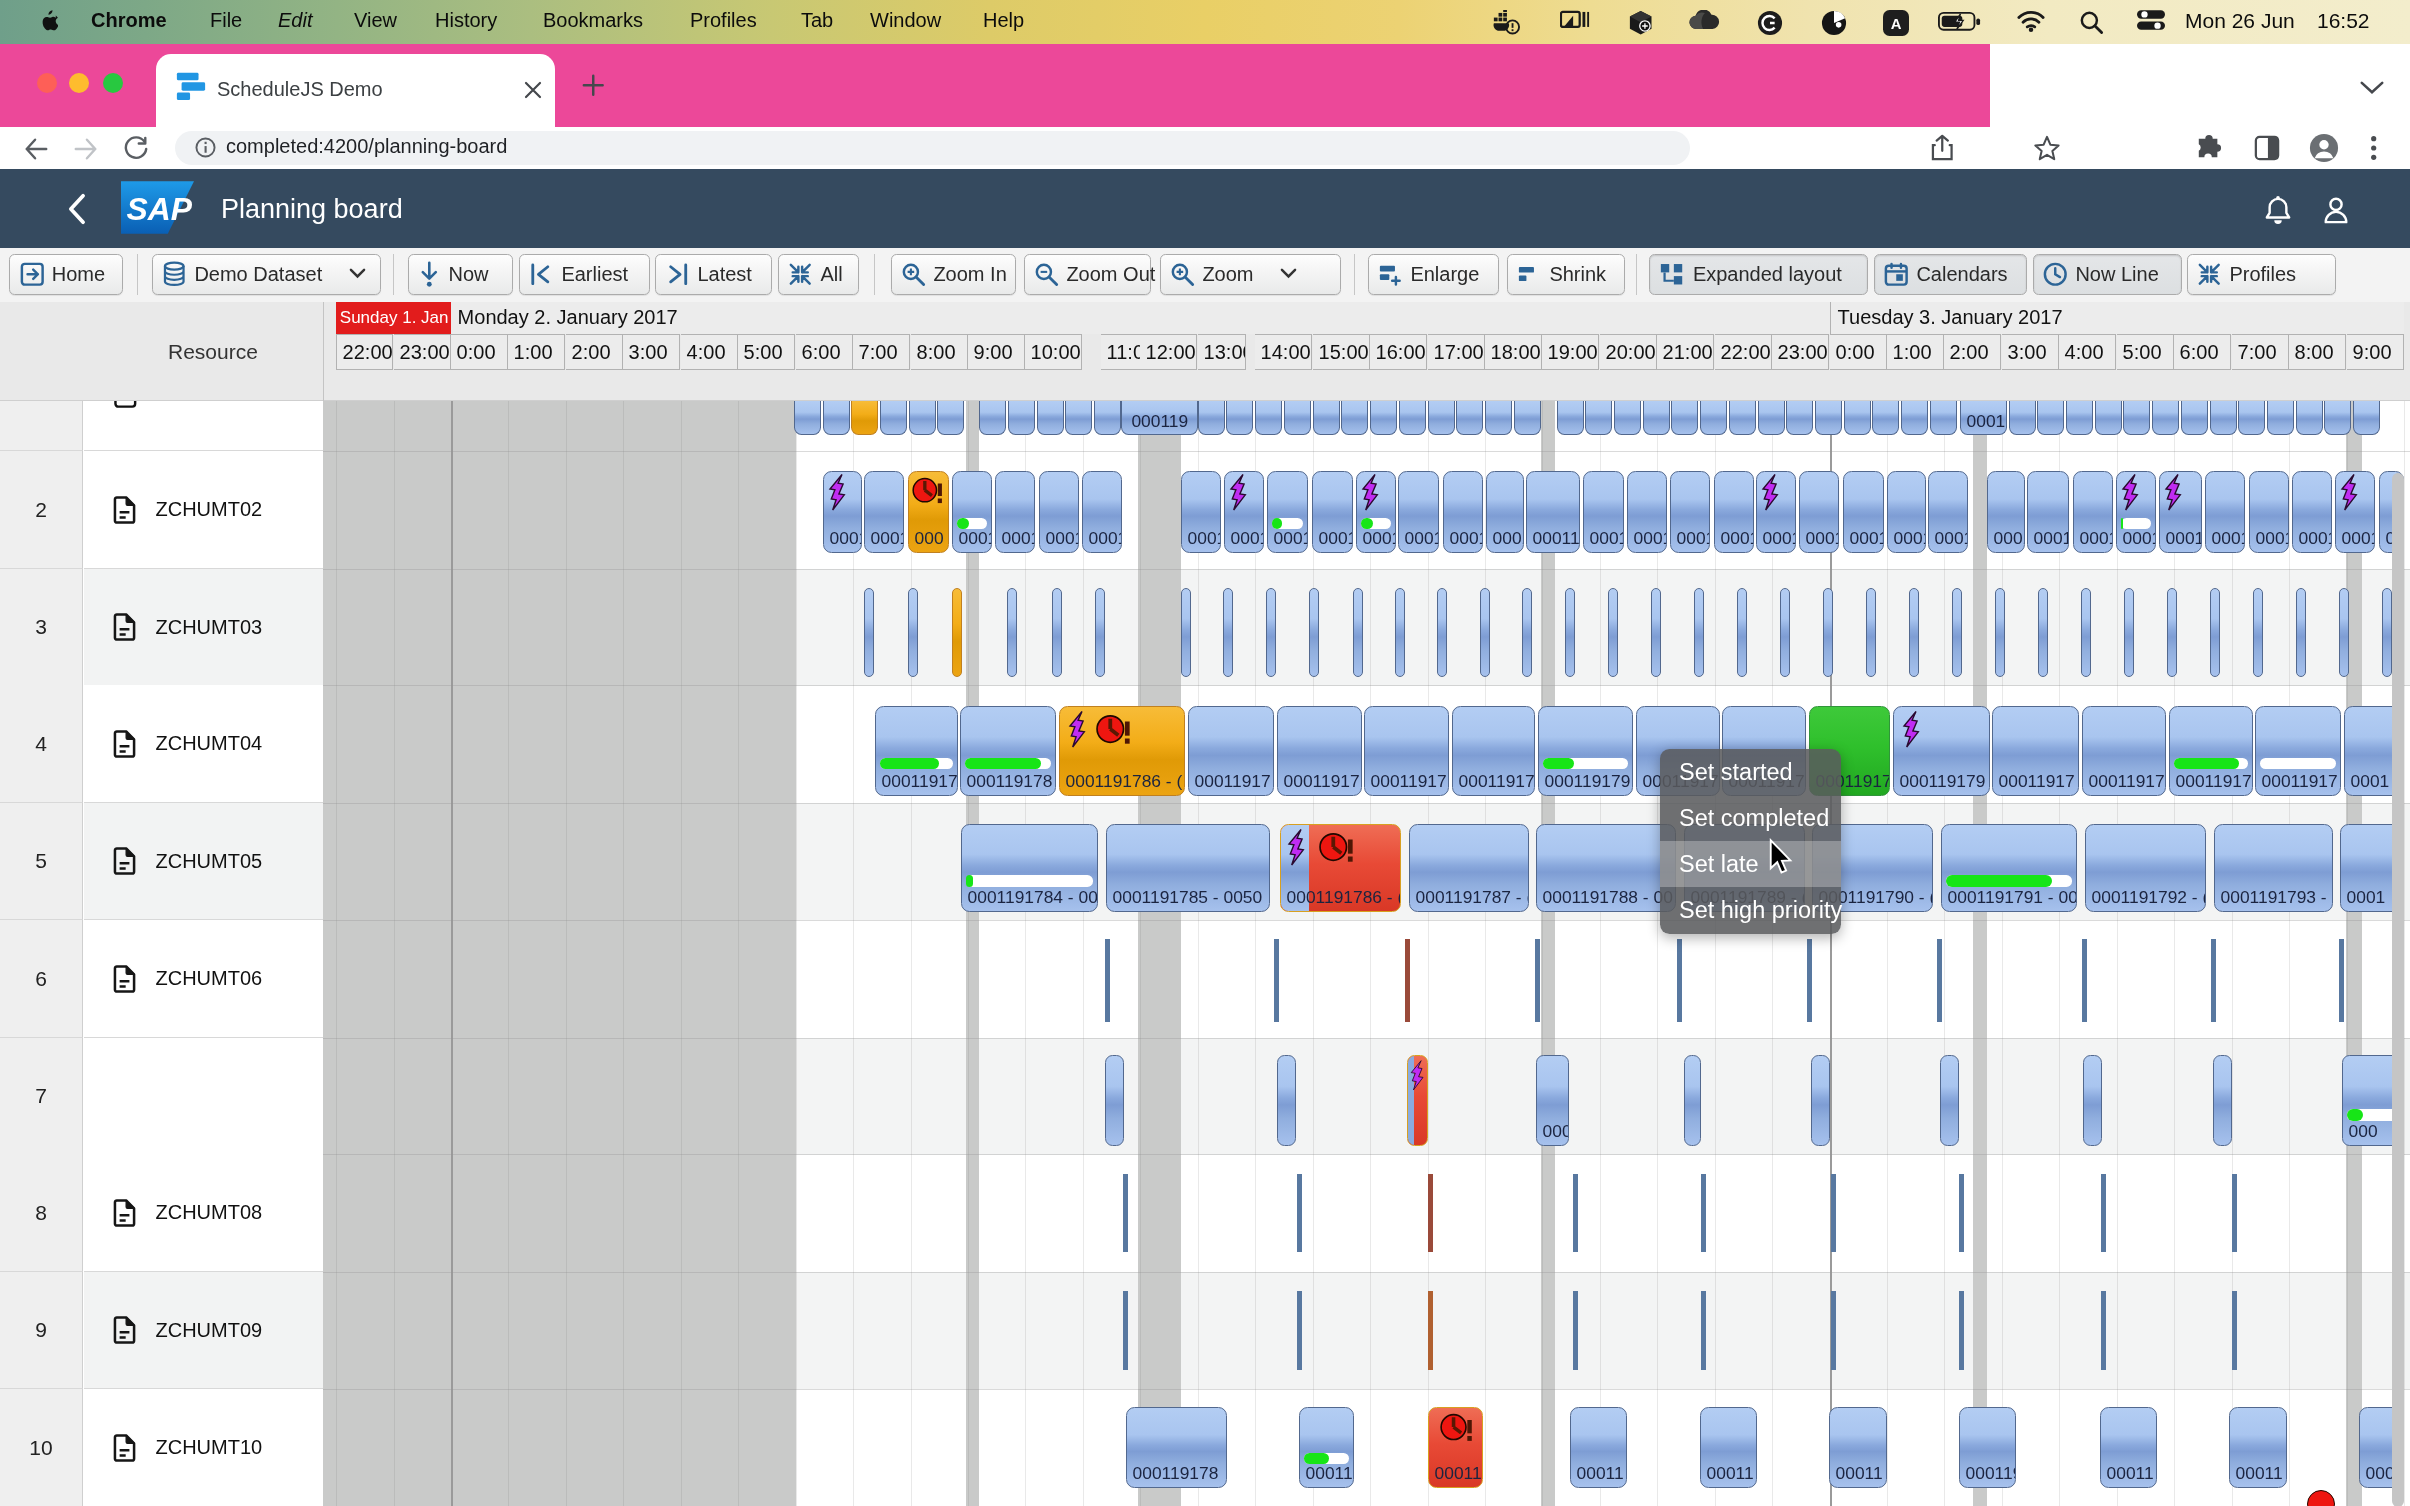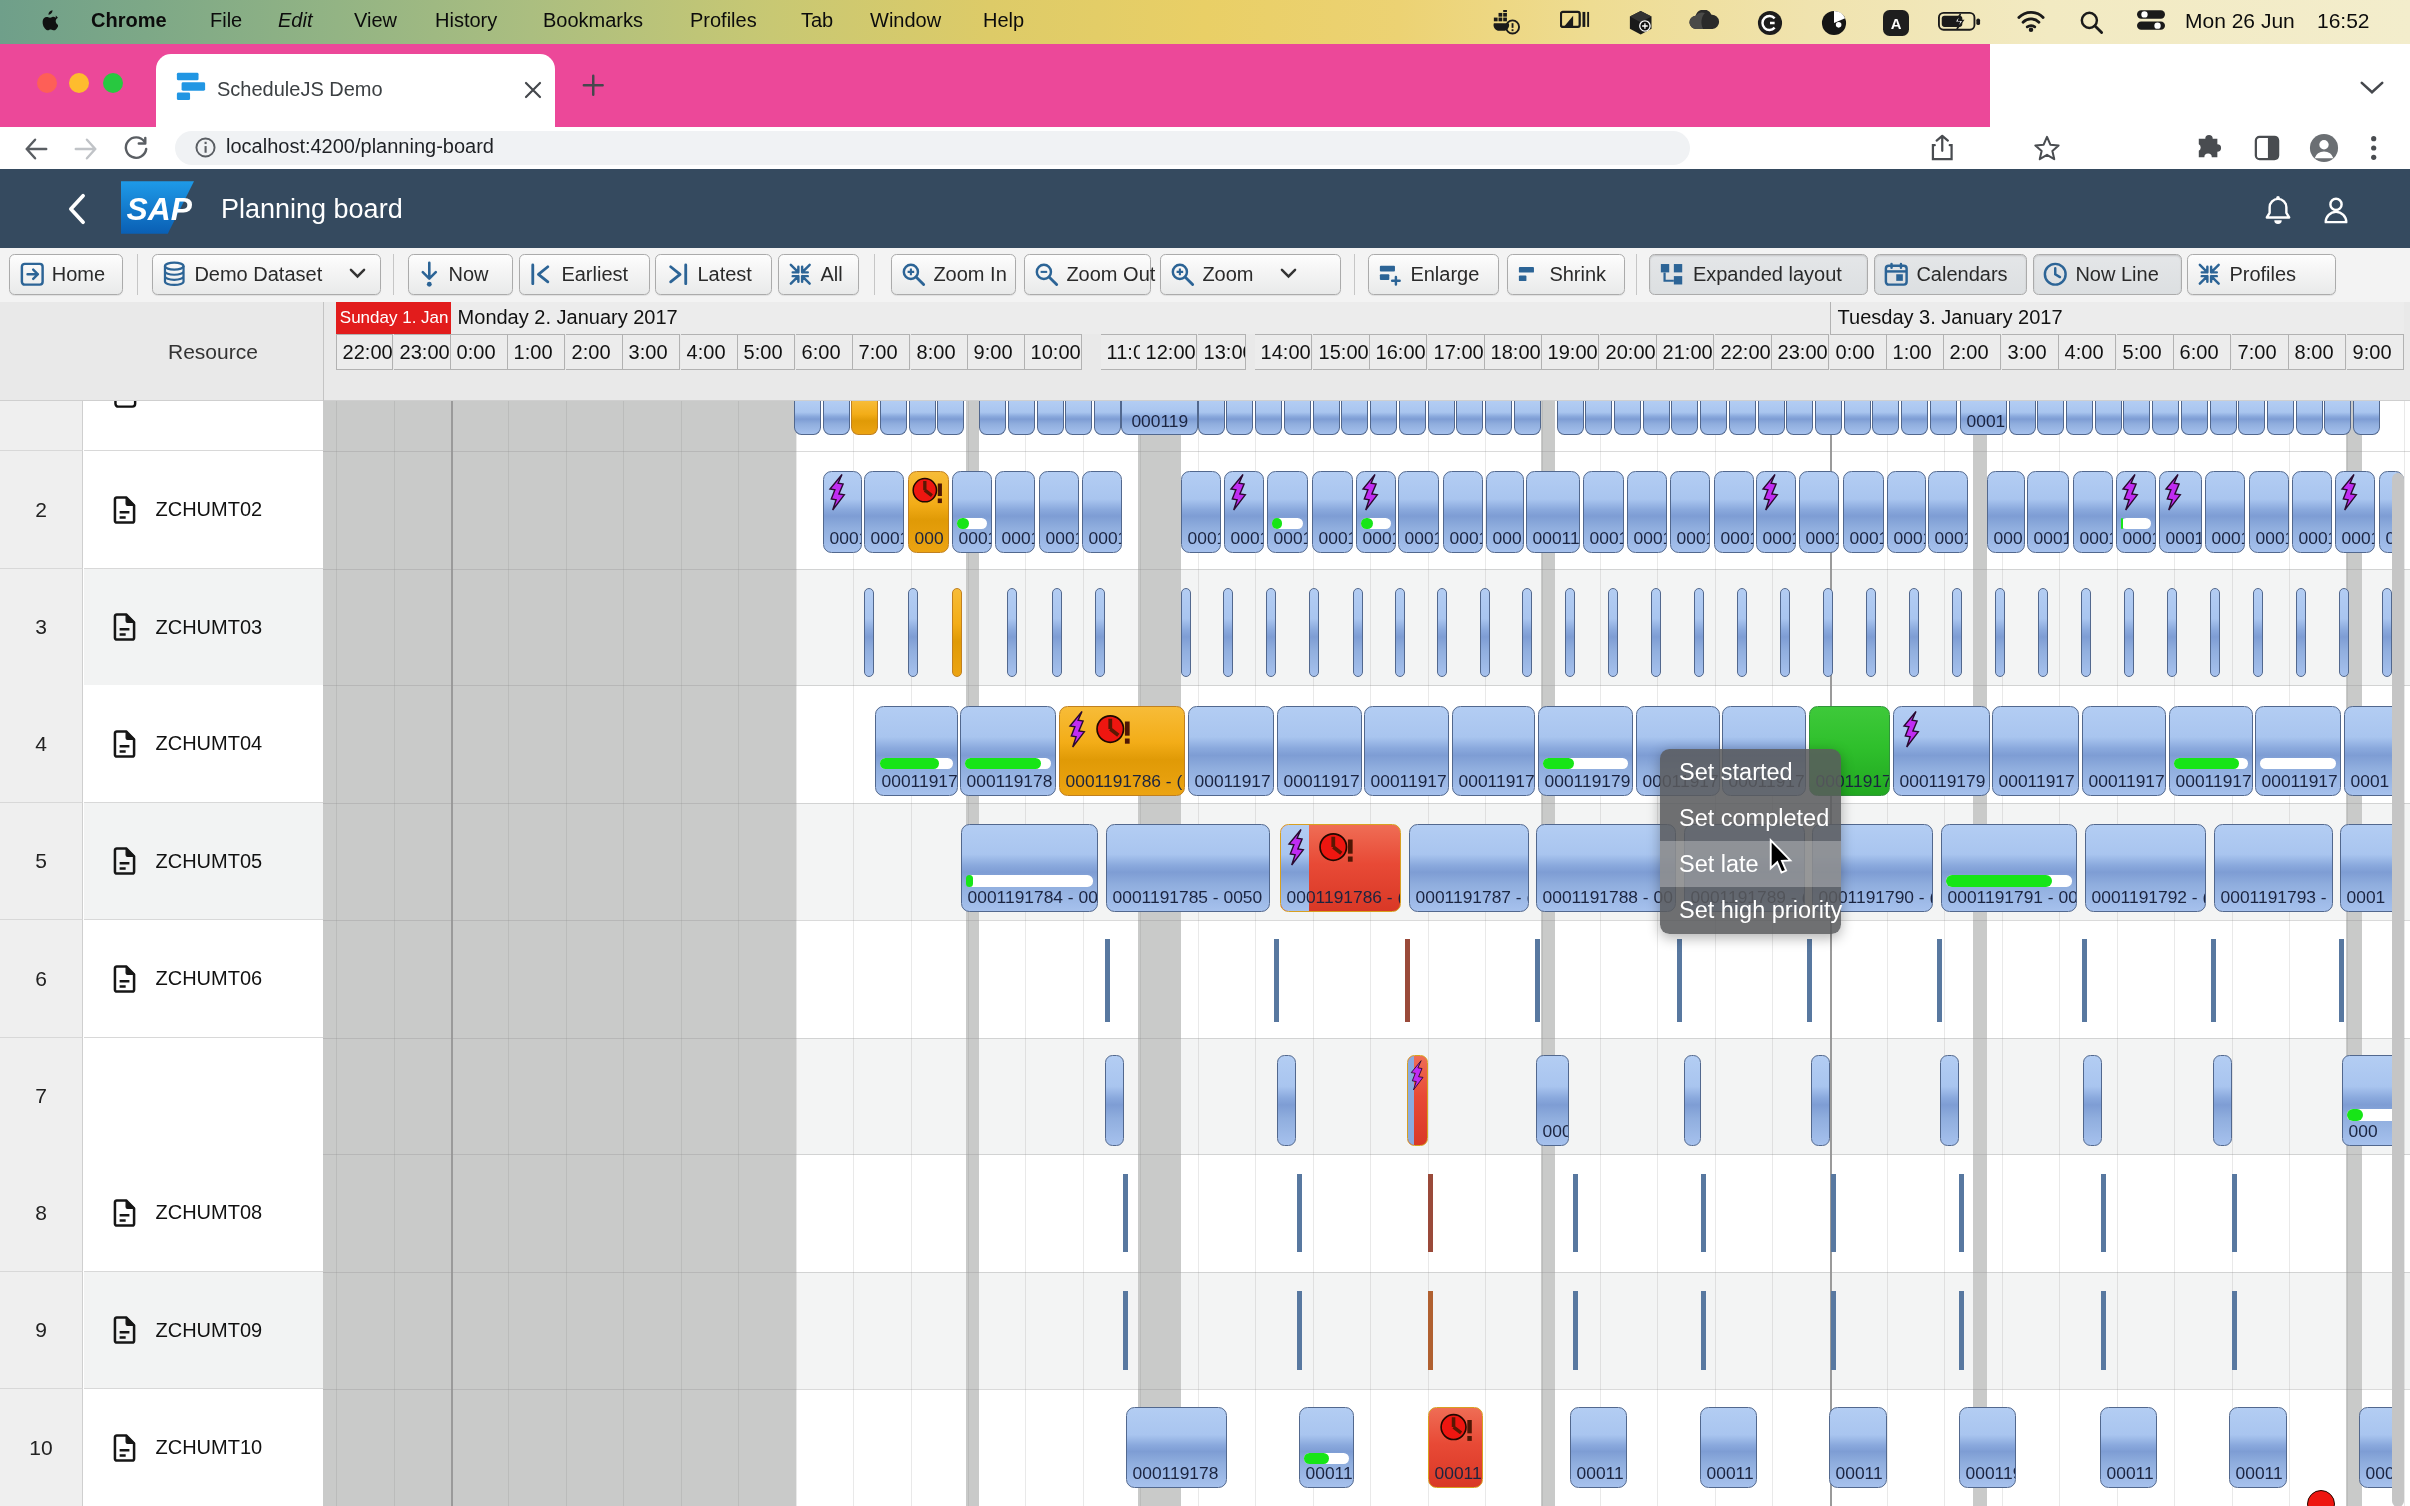--- a/index.html
+++ b/index.html
@@ -173,21 +173,21 @@
       <svg style="position:absolute;left:123px;top:8.5px" width="26" height="26" viewBox="0 0 28 28">
         <path d="M23 6 A11 11 0 1 0 25 14" stroke="#5a5e63" stroke-width="2.6" fill="none" stroke-linecap="round"></path>
         <path d="M24 2 V8 H17" stroke="#5a5e63" stroke-width="2.6" fill="none" stroke-linecap="round" stroke-linejoin="round"></path>
       </svg>
       <div id="urlbar">
         <svg style="position:absolute;left:20px;top:6.6px" width="21" height="21" viewBox="0 0 22 22">
           <circle cx="11" cy="11" r="9.5" fill="none" stroke="#5a5e63" stroke-width="2"></circle>
           <rect x="10" y="9.5" width="2.2" height="7" fill="#5a5e63"></rect>
           <rect x="10" y="5" width="2.2" height="2.4" fill="#5a5e63"></rect>
         </svg>
-        <span style="position:absolute;left:51px;top:4.7px">localhost:4200/planning-board</span>
+        <span style="position:absolute;left:51px;top:4.7px">completed:4200/planning-board</span>
       </div>
       <svg style="position:absolute;left:1930px;top:6.6px" width="24.5" height="28" viewBox="0 0 26 30">
         <path d="M13 2 V18 M7 7 L13 2 L19 7" stroke="#494c50" stroke-width="2.4" fill="none" stroke-linecap="round" stroke-linejoin="round"></path>
         <path d="M5 12 H3 V27 H23 V12 H21" stroke="#494c50" stroke-width="2.4" fill="none" stroke-linecap="round"></path>
       </svg>
       <svg style="position:absolute;left:2034px;top:7.5px" width="26" height="26" viewBox="0 0 28 28">
         <path d="M14 2 L17.6 10.4 L26.5 11.2 L19.8 17.2 L21.8 26 L14 21.4 L6.2 26 L8.2 17.2 L1.5 11.2 L10.4 10.4 Z" fill="none" stroke="#494c50" stroke-width="2.2" stroke-linejoin="round"></path>
       </svg>
       <svg style="position:absolute;left:2196px;top:7.5px" width="26" height="26" viewBox="0 0 28 28">
         <path d="M10 4 a4 4 0 0 1 8 0 h5 v6 a4 4 0 0 1 0 8 v6 h-6 a4 4 0 0 0 -8 0 h-6 v-7 a4 4 0 0 0 0 -7 v-6 Z" fill="#494c50"></path>

